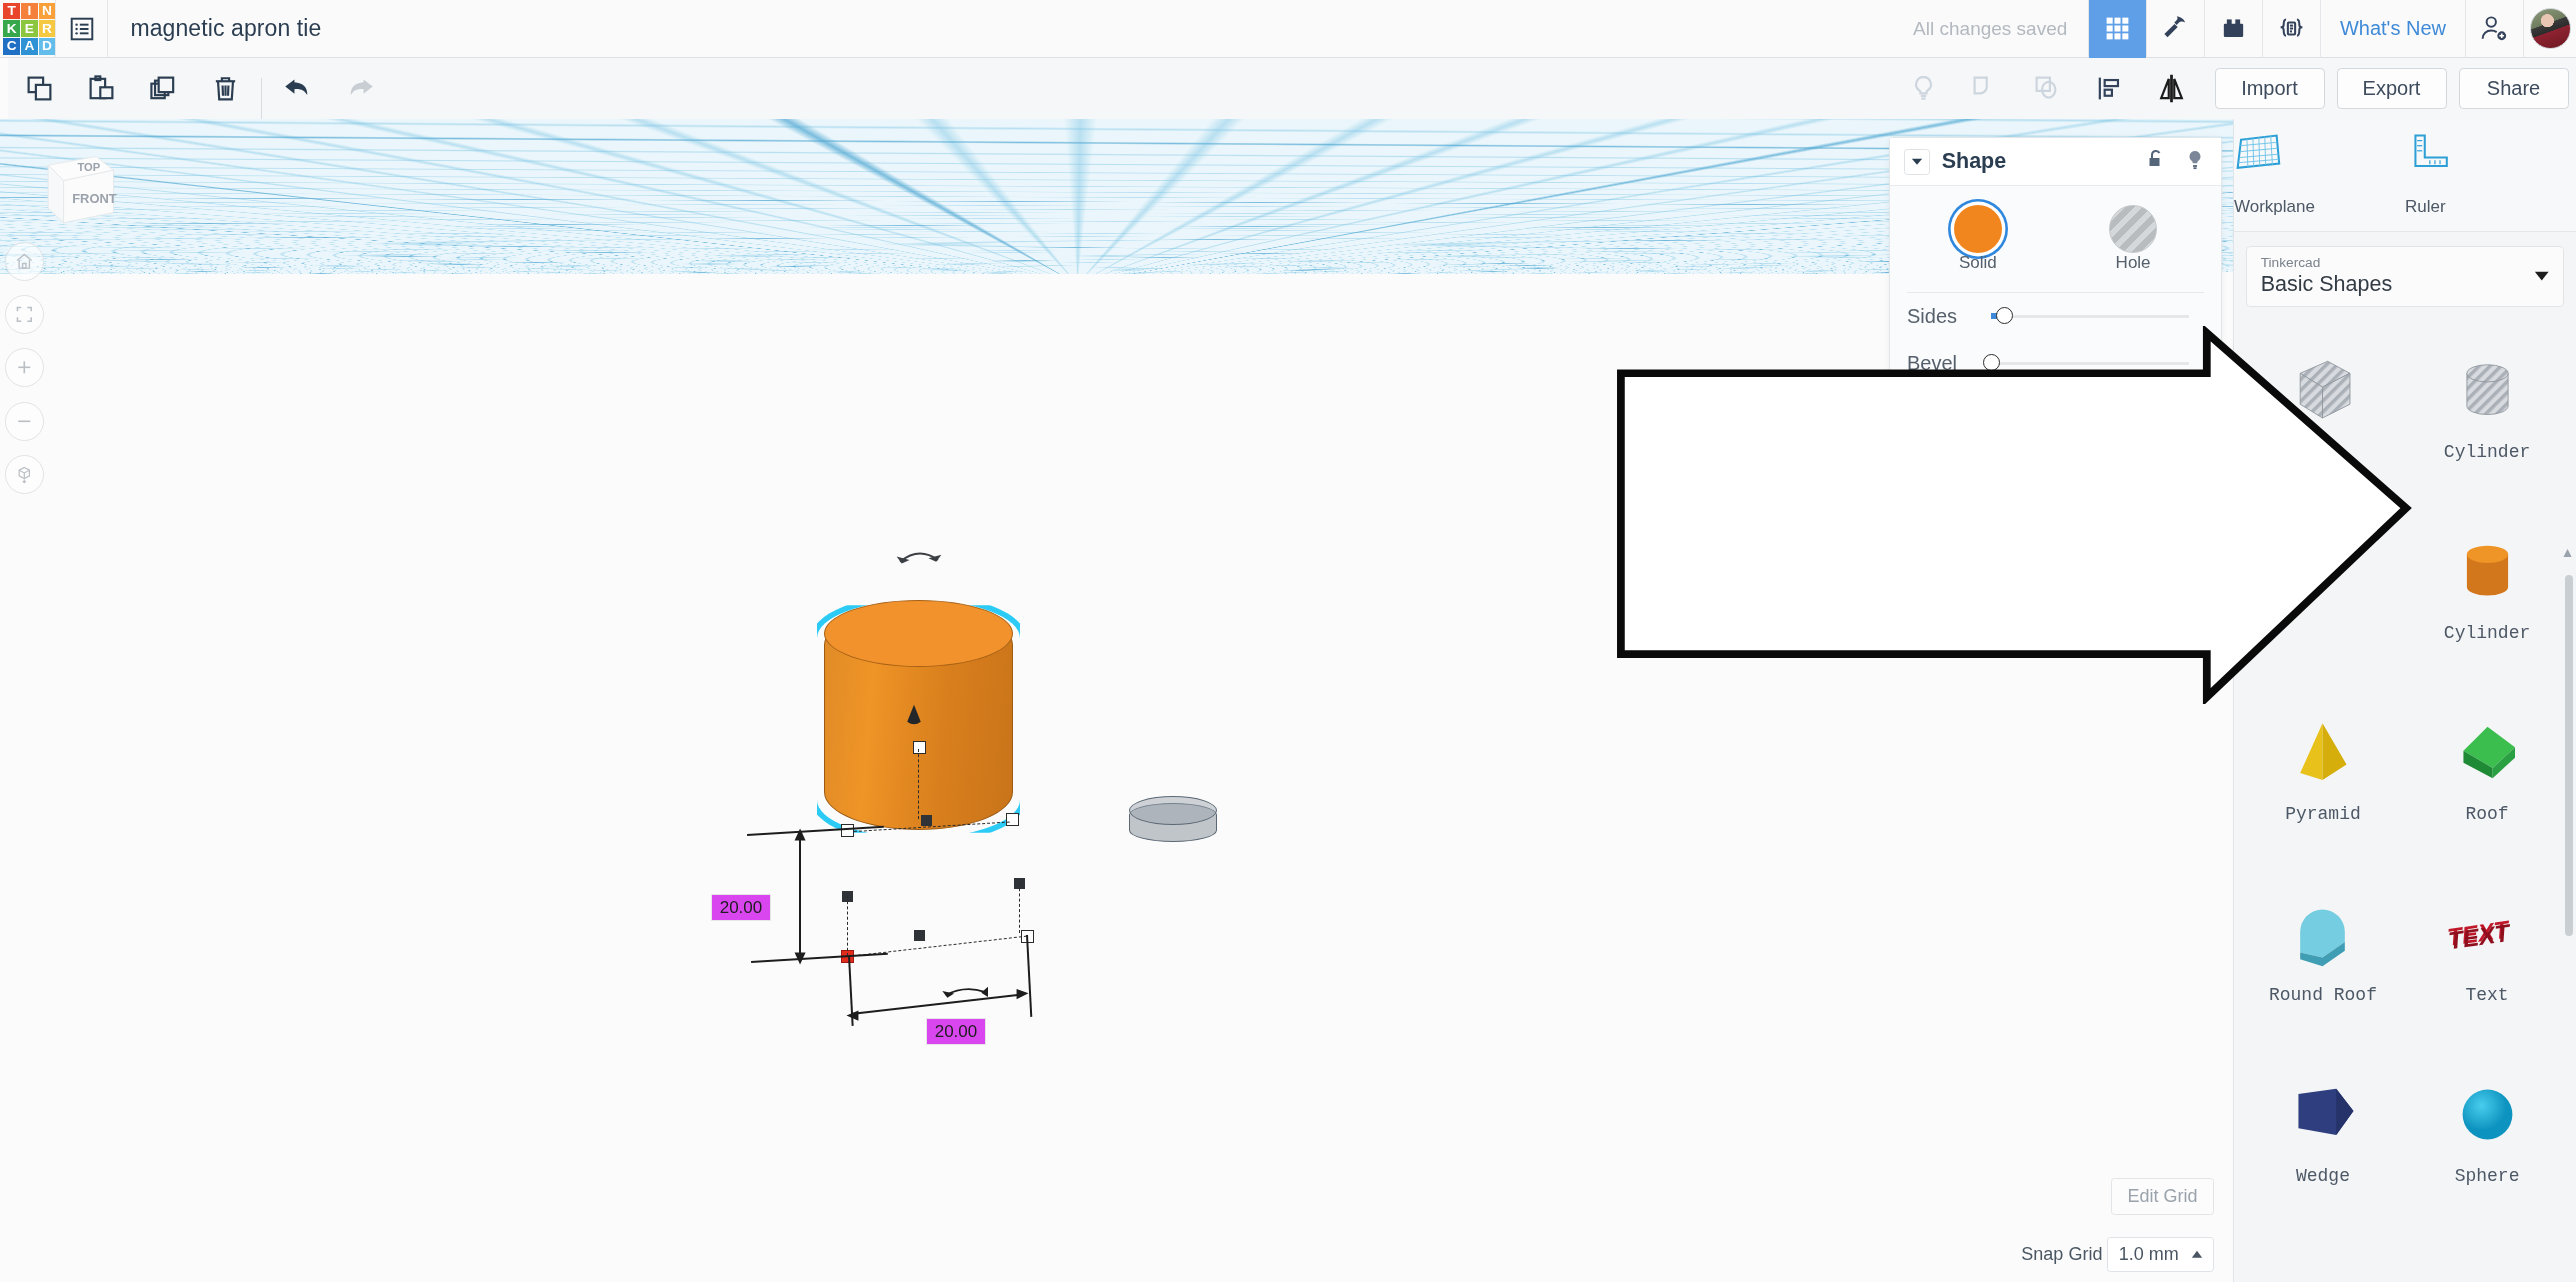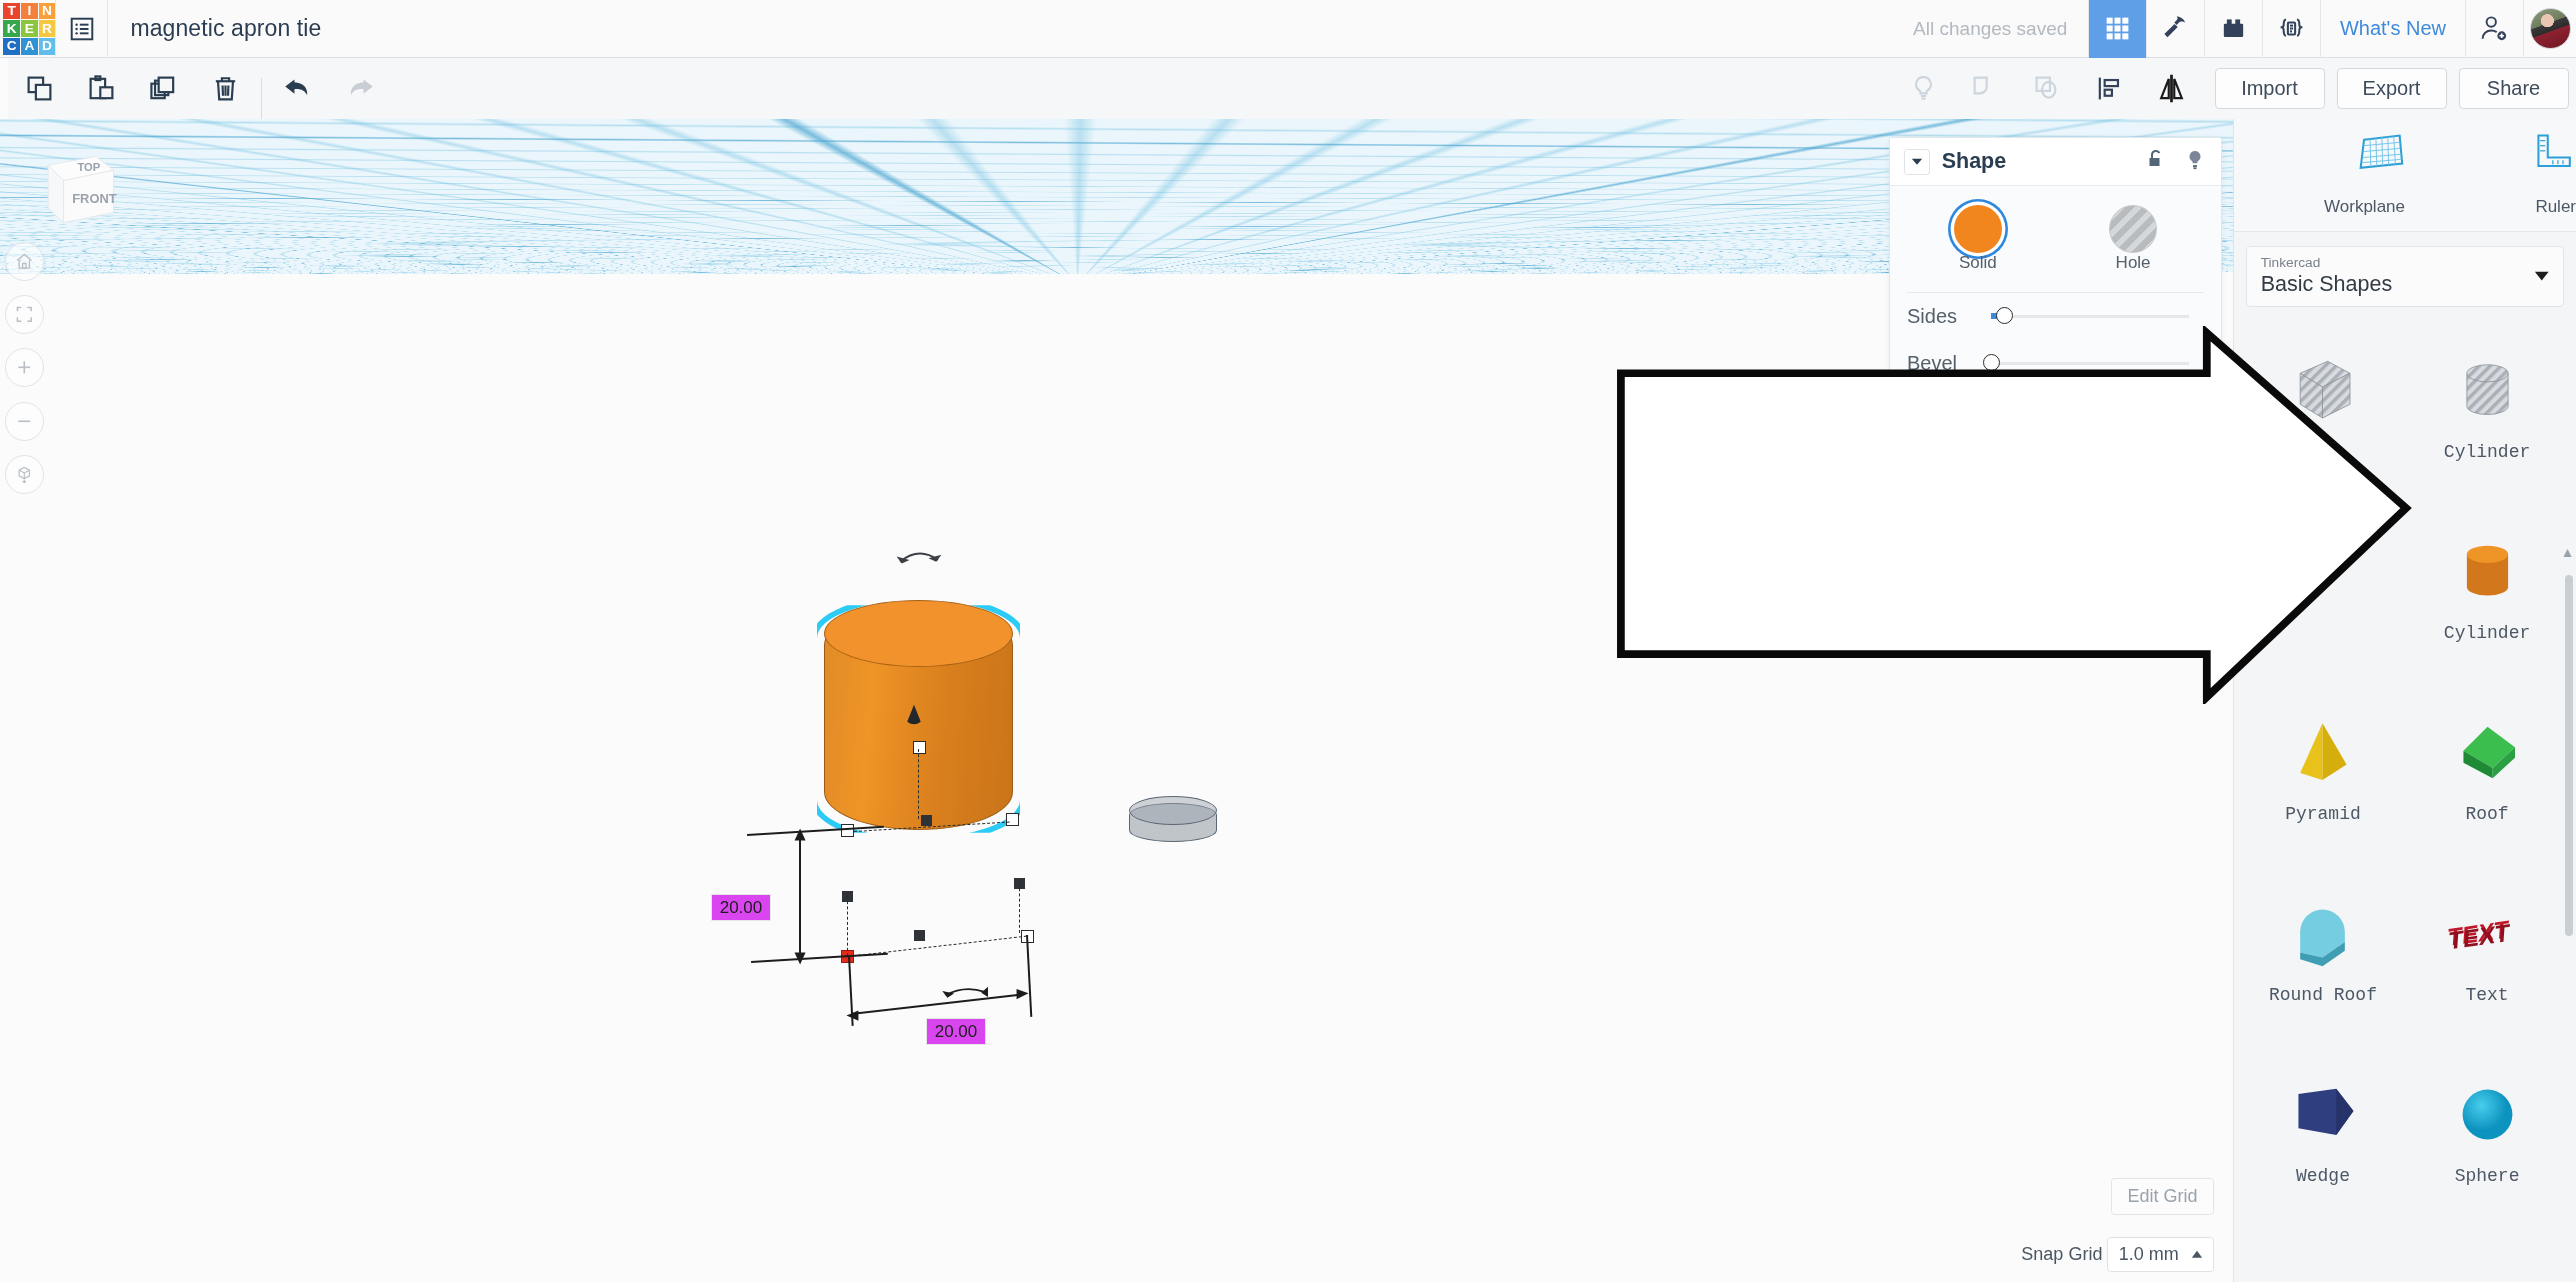--- a/index.html
+++ b/index.html
@@ -178,21 +178,21 @@
   .knob { position: absolute; top: -7.7px; width: 17px; height: 17px; border-radius: 50%;
           background: #fff; border: 1.7px solid #2b2b2b; }
   .tick { position: absolute; top: -1.7px; width: 6px; height: 6px; background: #3f8ad8; }
 
   
   .sidebar {
     position: absolute; right: 0; top: 119px; width: 343px; height: 1163px;
     background: #f4f5f6; border-left: 0.9px solid #e1e4e7;
   }
   .tools-row { display: flex; height: 113px; border-bottom: 0.9px solid #e4e7ea; background: #f7f8f9; }
-  .tool { flex: 1; display: flex; flex-direction: column; align-items: flex-end; justify-content: center; gap: 25px; }
+  .tool { flex: 1; display: flex; flex-direction: column; align-items: flex-start; justify-content: center; gap: 25px; }
   .tool-lbl { font-size: 17px; color: #4d5866; }
   .libsel-wrap { padding: 13.7px 12px 10.3px; }
   .libsel {
     background: #fbfbfc; border: 0.9px solid #e2e5e8; border-radius: 4.3px;
     padding: 8.6px 13.7px; display: flex; align-items: center;
   }
   .lib-sub { font-size: 13.7px; color: #7a828b; }
   .lib-main { font-size: 21.5px; color: #333b44; margin-top: 1.7px; }
   .shapes-grid {
     position: relative; padding: 12px 6.9px 0; display: grid;

